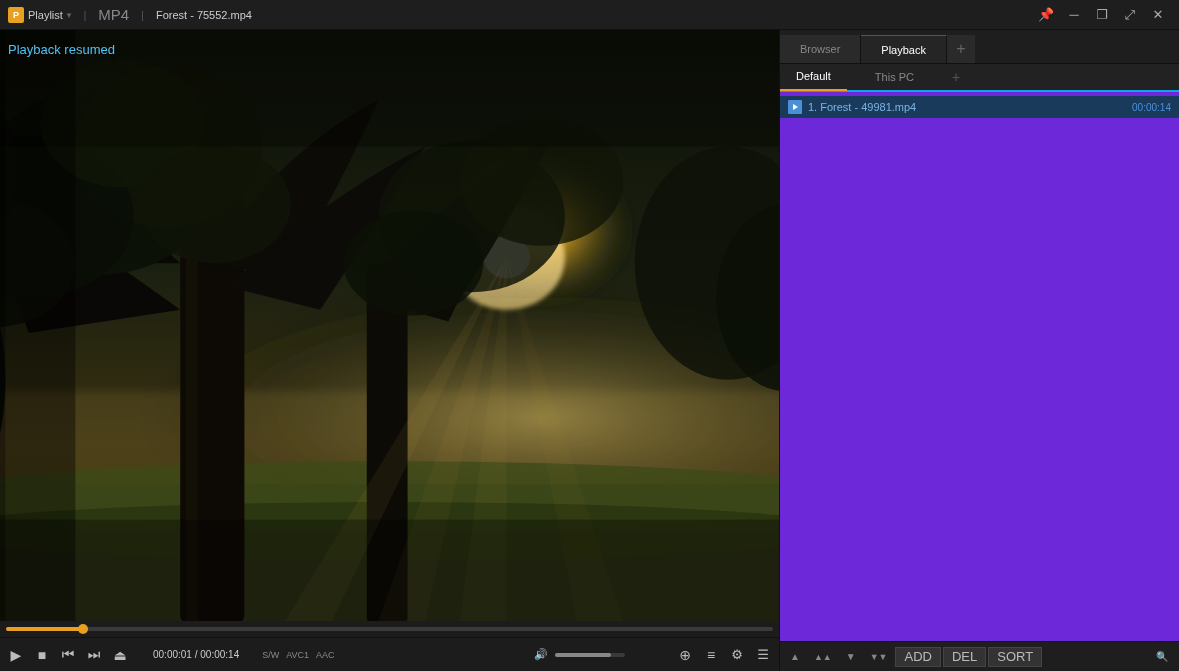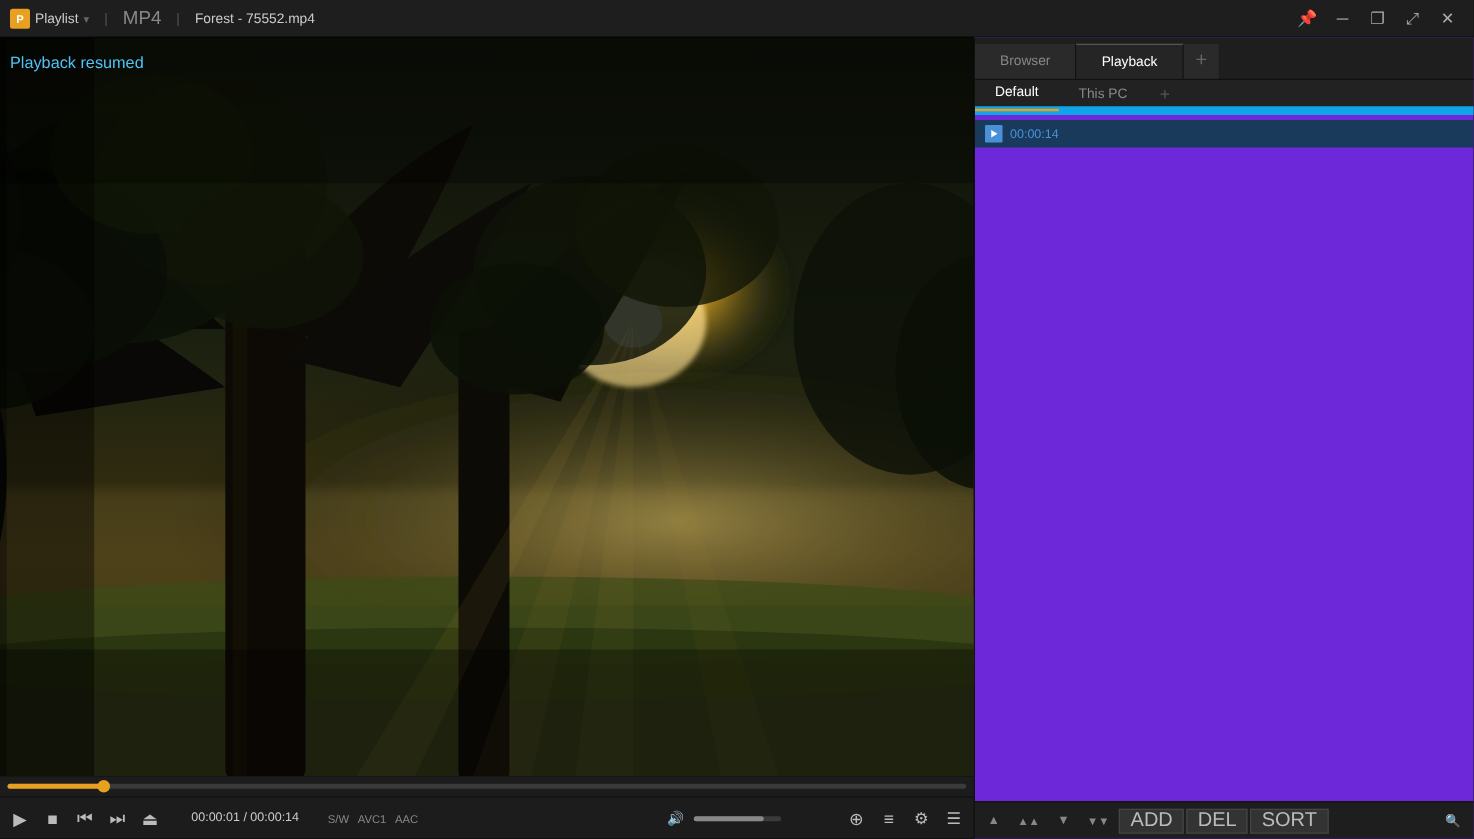--- a/index.html
+++ b/index.html
@@ -253,22 +253,22 @@
       font-size: 16px;
       background: #2a2a2a;
     }
 
     
     #playlist-subtabs {
       display: flex;
       background: #222;
       height: 28px;
       align-items: center;
-      gap: 0;
-      border-bottom: 7px solid #0ea5e9;
+      gap: 12px;
+      border-bottom: 2px solid #0ea5e9;
     }
     .sub-tab {
       height: 28px;
       padding: 0 16px;
       display: flex;
       align-items: center;
       cursor: pointer;
       color: #888;
       font-size: 11px;
     }
@@ -342,21 +342,21 @@
       padding: 0 6px;
       display: flex;
       align-items: center;
       justify-content: center;
     }
     .panel-btn-label {
       background: #333;
       border: 1px solid #444;
       color: #bbb;
       cursor: pointer;
-      font-size: 16px;
+      font-size: 13px;
       height: 20px;
       padding: 0 8px;
       display: flex;
       align-items: center;
     }
     #search-icon-btn {
       margin-left: auto;
     }
 
     
@@ -599,20 +599,21 @@
     </div>
 
     <div id="playlist-content">
       <div class="playlist-item active">
         <div class="playlist-item-icon">
           <svg width="10" height="10" viewBox="0 0 10 10">
             <rect width="10" height="10" fill="#4a90d9" rx="1"></rect>
             <polygon points="3,2 8,5 3,8" fill="#fff"></polygon>
           </svg>
         </div>
+        <span class="playlist-item-name">1. Forest - 49981.mp4</span>
         <span class="playlist-item-duration">00:00:14</span>
       </div>
     </div>
 
     <div id="panel-bottom">
       <button class="panel-btn">▲</button>
       <button class="panel-btn" style="font-size:9px;">▲▲</button>
       <button class="panel-btn">▼</button>
       <button class="panel-btn" style="font-size:9px;">▼▼</button>
       <button class="panel-btn-label">

